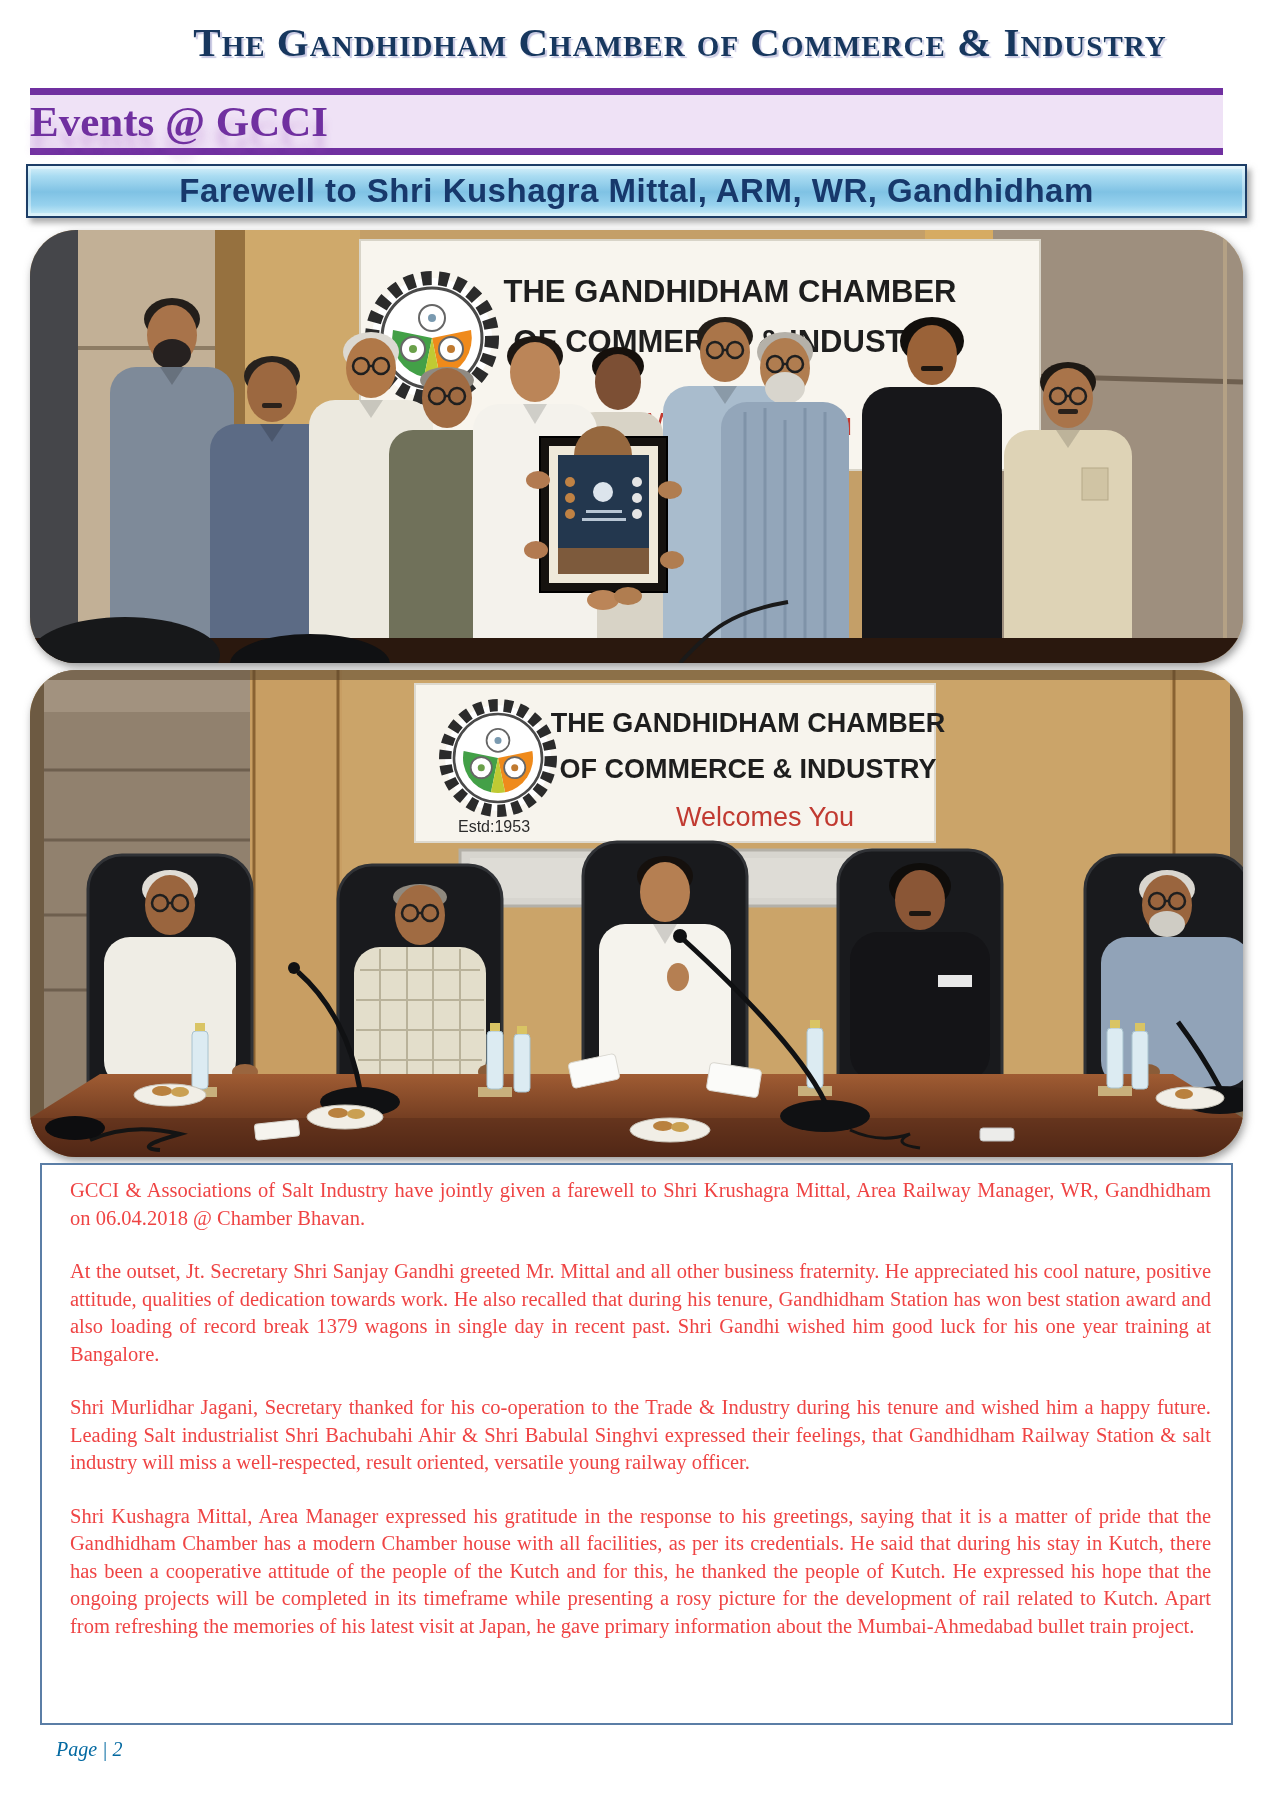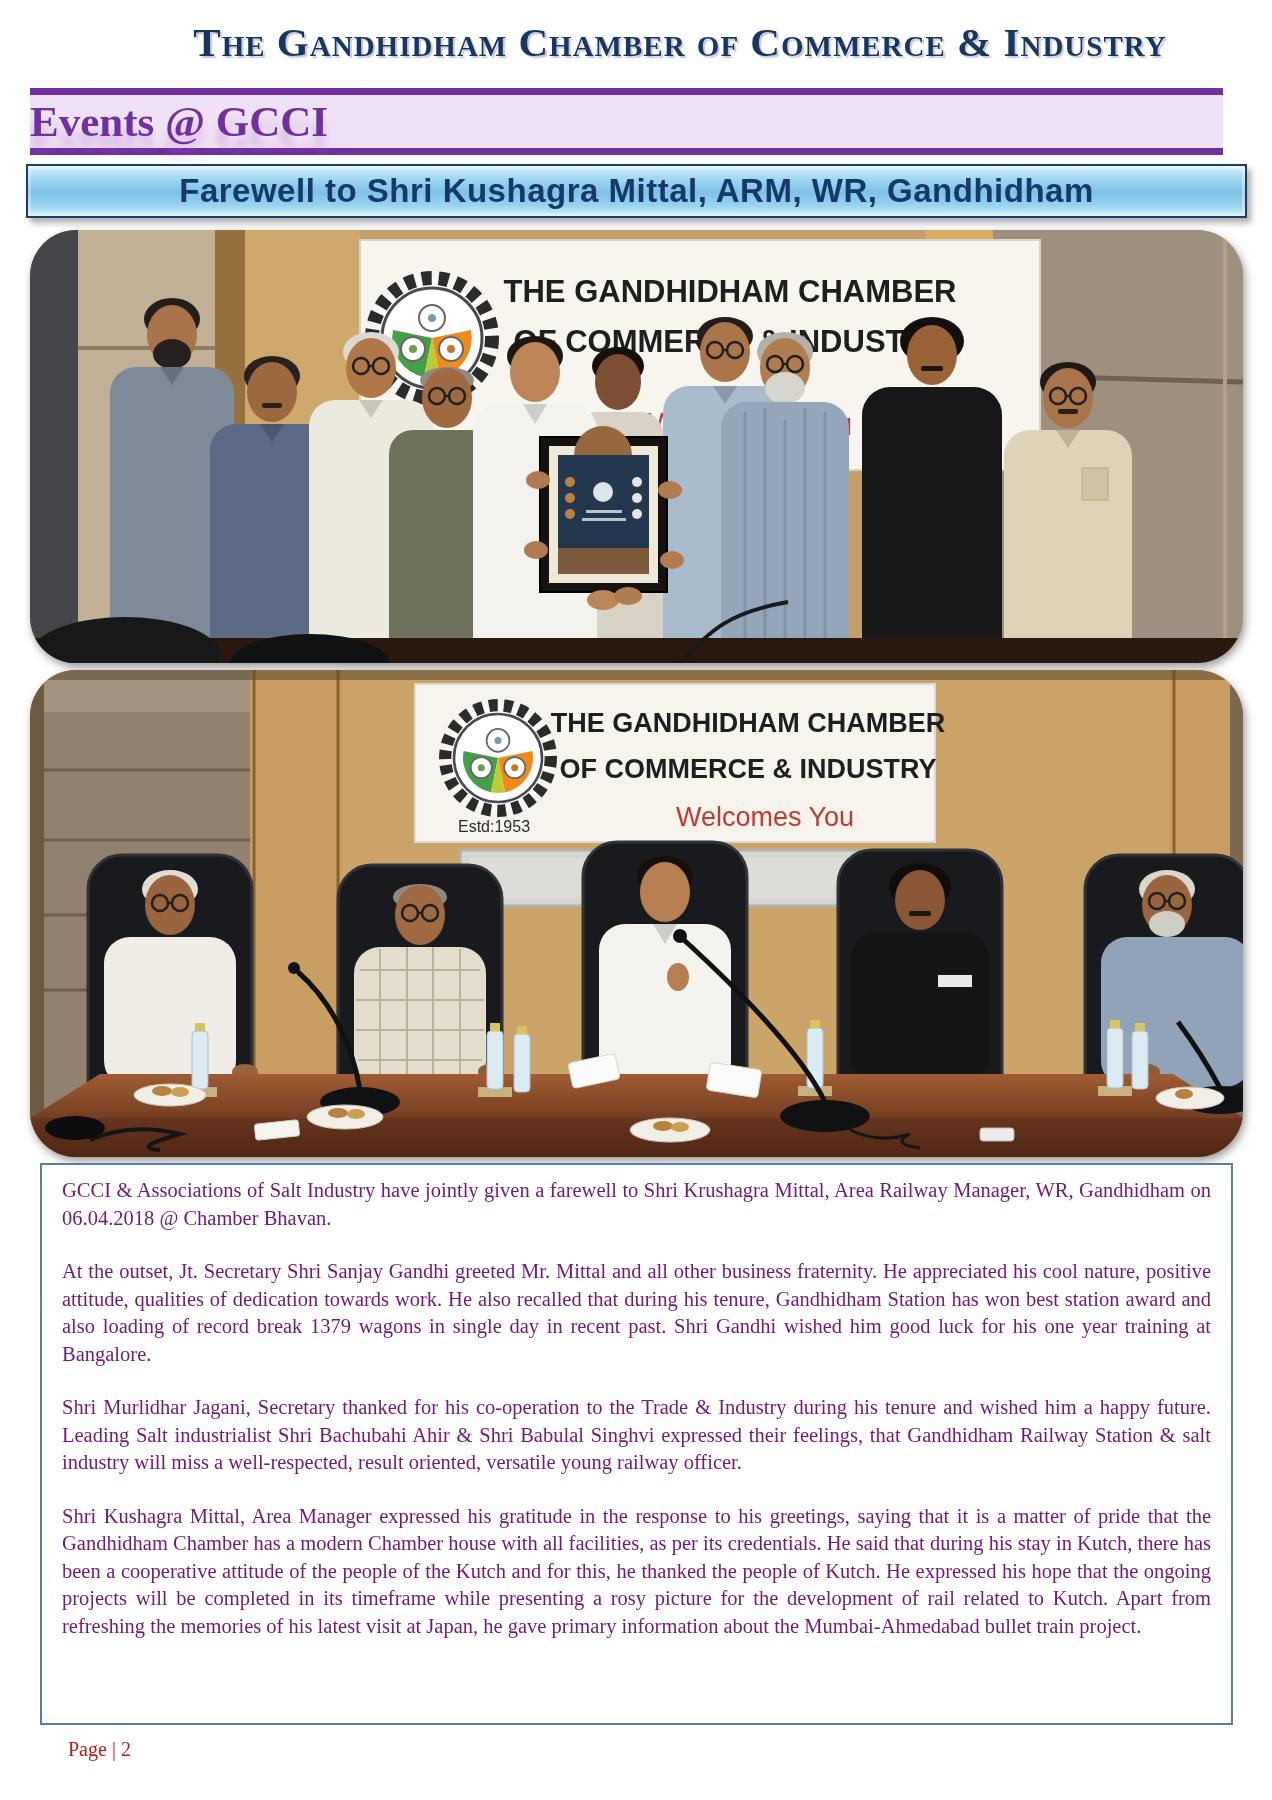--- a/index.html
+++ b/index.html
@@ -46,27 +46,27 @@
   .photo1{top:230px;height:433px;}
   .photo2{top:670px;height:487px;}
   .photo svg{display:block;width:100%;height:100%;}
 
   .textbox{
     position:absolute;top:1163px;left:40px;width:1193px;height:562px;
     border:2px solid #5b7ea6;box-sizing:border-box;
     padding:12px 20px 0 16px;background:#ffffff;
   }
   .textbox p{
-    margin:0 0 26px 4px;font-family:"Liberation Serif",serif;
-    font-size:20.5px;line-height:27.5px;color:#701a75;text-align:justify;
+    margin:0 0 26px 12px;font-family:"Liberation Serif",serif;
+    font-size:20.5px;line-height:27.5px;color:#ef4444;text-align:justify;
   }
 
   .page-footer{
-    position:absolute;top:1738px;left:68px;
-    font-family:"Liberation Serif",serif;font-size:20px;color:#b91c1c;
+    position:absolute;top:1738px;left:56px;
+    font-family:"Liberation Serif",serif;font-size:20px;color:#0369a1;font-style:italic;
   }
 </style>
 </head>
 <body>
 
 <div>
 
   <div class="page-title">The Gandhidham Chamber of Commerce &amp; Industry</div>
 
   <div class="events-banner">

